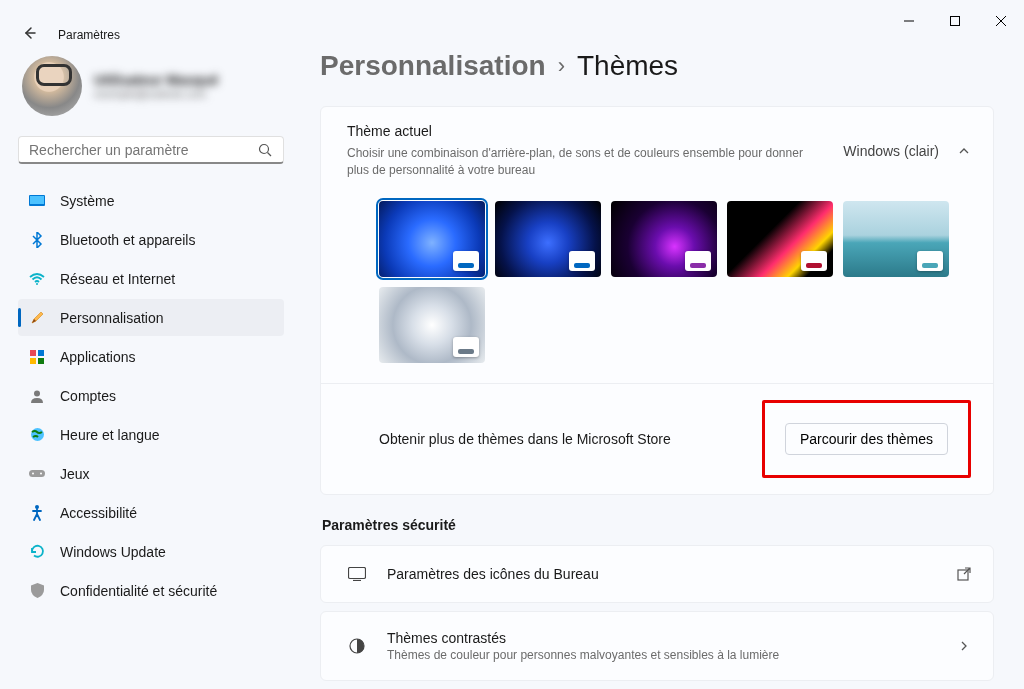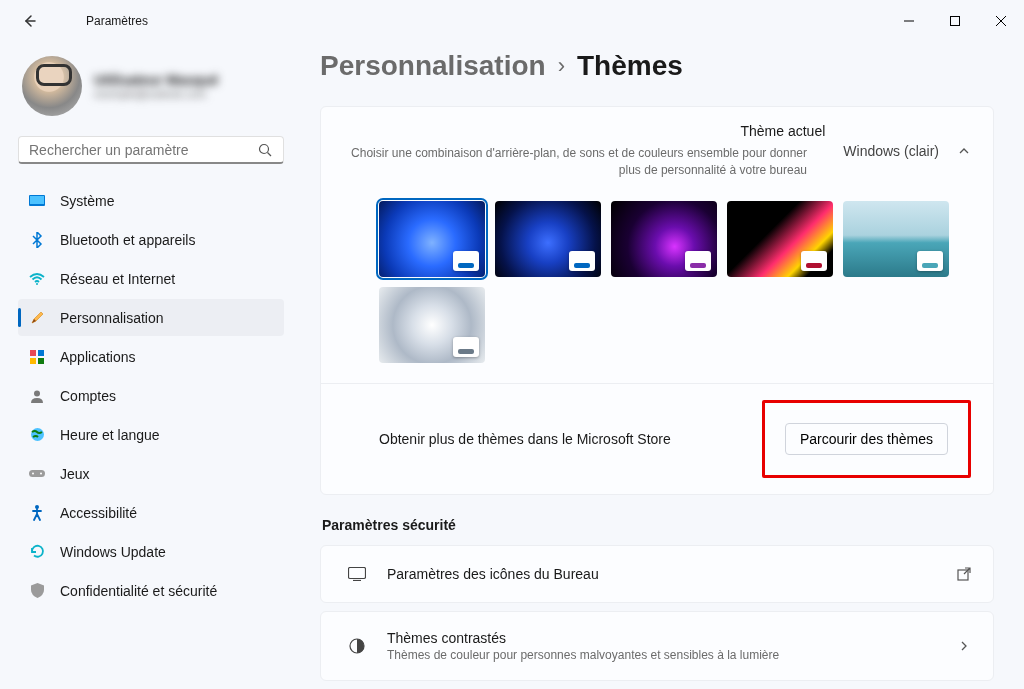--- a/index.html
+++ b/index.html
@@ -1,18 +1,18 @@
 <!DOCTYPE html>
 <html><head>
 <meta charset="utf-8">
 <style>
   * { box-sizing: border-box; margin: 0; padding: 0; font-family: "Segoe UI", sans-serif; }
   body { width: 1024px; height: 689px; background: #f6f8fc; overflow: hidden; color: #1a1a1a; }
   
-  .titlebar { display: flex; align-items: center; height: 42px; padding-left: 20px; gap: 28px; }
+  .titlebar { display: flex; align-items: flex-end; height: 42px; padding-left: 20px; }
   .titlebar .back { width: 18px; height: 18px; display:flex; align-items:center; justify-content:center; cursor:pointer; }
   .titlebar .title { font-size: 12px; margin-left: 20px; color: #1a1a1a; }
   .winctrls { margin-left: auto; display: flex; }
   .winctrls .btn { width: 46px; height: 42px; display:flex; align-items:center; justify-content:center; cursor:pointer; }
   
   .layout { display: flex; height: calc(100% - 42px); }
   
   .sidebar { width: 300px; padding: 0 16px 0 18px; display: flex; flex-direction: column; }
   .profile { display:flex; align-items:center; gap:12px; padding: 14px 4px 20px 4px; }
   .avatar { width: 60px; height: 60px; border-radius: 50%; background: radial-gradient(circle at 45% 35%, #e8d0b8 28%, #cfb89d 30%, #888 60%, #bbb 100%); position:relative; overflow:hidden; }
@@ -28,25 +28,25 @@
   .nav { display:flex; flex-direction:column; gap:2px; }
   .nav-item { display:flex; align-items:center; gap:14px; height:37px; padding:0 10px; border-radius:4px; cursor:pointer; font-size:14px; position:relative; }
   .nav-item.active { background:#eceef3; }
   .nav-item.active::before { content:""; position:absolute; left:0px; top:9px; bottom:9px; width:3px; background:#0067c0; border-radius:2px; }
   .nav-icon { width:18px; height:18px; display:flex; align-items:center; justify-content:center; }
   
   .main { flex:1; padding: 8px 30px 0 20px; overflow-y:auto; }
   .breadcrumb { display:flex; align-items:center; gap:12px; margin-bottom:24px; }
   .bc-parent { font-size:28px; font-weight:600; color:#6b6b6b; cursor:pointer; }
   .bc-sep { font-size:22px; color:#6b6b6b; }
-  .bc-current { font-size:28px; font-weight:700; }
+  .bc-current { font-size:28px; font-weight:400; }
   
   .card { background:#fcfdff; border:1px solid #eceef2; border-radius:6px; margin-bottom:8px; }
   .card-header { display:flex; align-items:center; padding:16px 22px 14px 26px; gap:18px; }
-  .card-header .textcol { flex:1;text-align:right; }
+  .card-header .textcol { flex:1; }
   .card-title { font-size:14px; color:#1a1a1a; }
   .card-sub { font-size:12px; color:#6b6b6b; line-height:1.4; margin-top:6px; max-width:460px;}
   .card-value { font-size:14px; color:#444; }
   .chev { width:14px;height:14px; display:flex;align-items:center;justify-content:center;color:#555; }
   
   .theme-grid { display:flex; flex-wrap:wrap; gap:10px; padding: 8px 26px 20px 58px; }
   .theme-thumb { width:106px; height:76px; border-radius:4px; position:relative; overflow:hidden; cursor:pointer; }
   .theme-thumb.selected { outline:2px solid #0067c0; outline-offset:1px; }
   .theme-thumb .accent { position:absolute; right:6px; bottom:6px; width:26px; height:20px; background:#fff; border-radius:3px; display:flex;align-items:flex-end;justify-content:center;padding-bottom:3px; box-shadow:0 1px 3px rgba(0,0,0,0.3);}
   .theme-thumb .accent .sw { width:16px;height:5px;border-radius:2px; }

